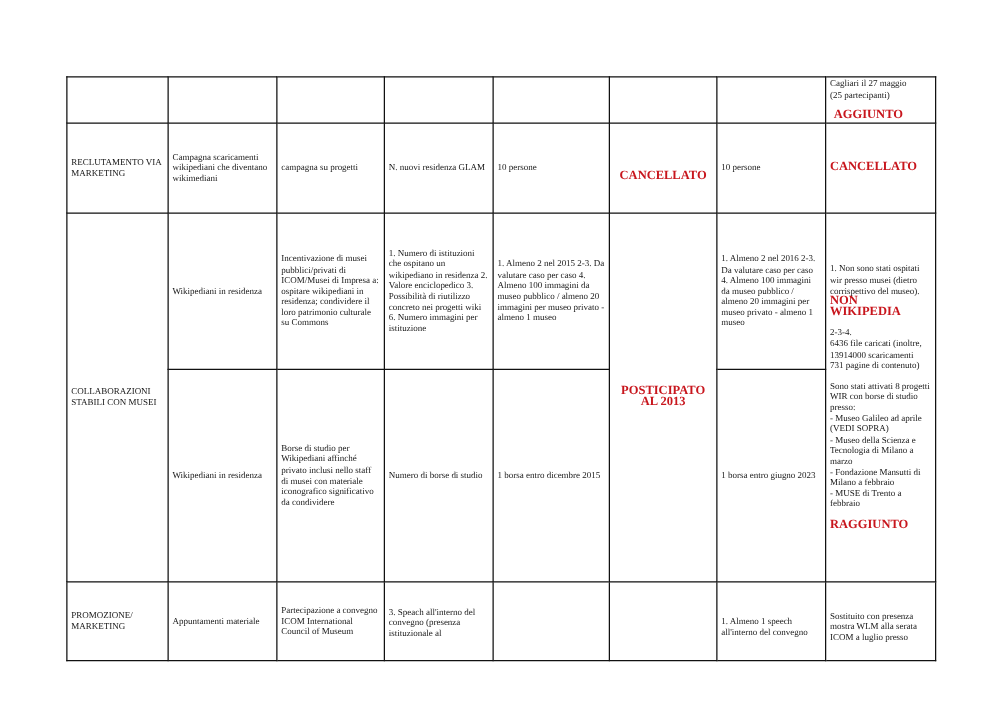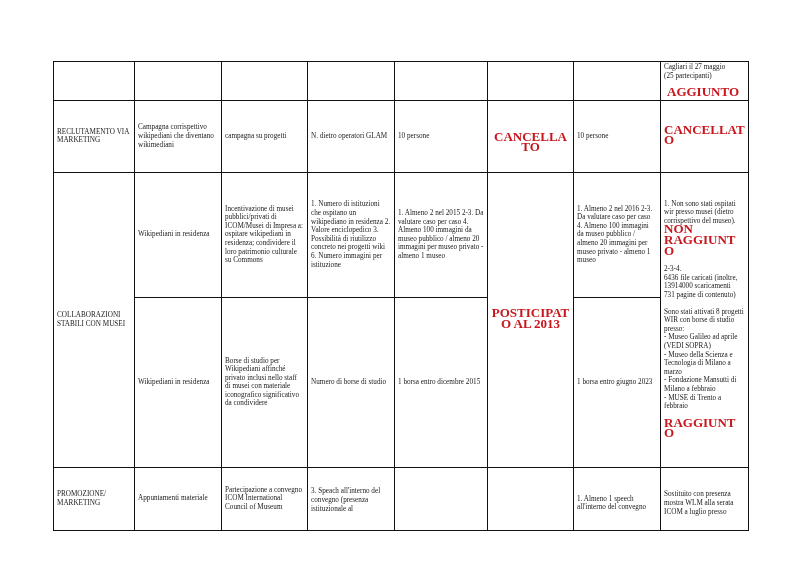--- a/index.html
+++ b/index.html
@@ -11,21 +11,21 @@
       width: 695px;
       font-family: Liberation Serif, serif;
     }
     table.doc td {
       border: 1.5px solid #111;
       font-size: 7.2px; line-height: 8.6px;
       padding: 1px 3px; vertical-align: middle;
       overflow: hidden; word-wrap: break-word;
     }
     td.top { vertical-align: top; }
-    .red { color: #c8161d; font-weight: bold; font-size: 13px; }
+    .red { color: #c8161d; font-weight: bold; font-size: 10px; }
     .center { text-align: center; }
     .pre { white-space: pre-line; }
     .gap { display: block; height: 8px; }
   </style>
 </head>
 <body>
 
 <table class="doc">
   <colgroup>
     <col style="width:81px">
@@ -50,23 +50,23 @@
     <td class="top">
       <span class="pre">Cagliari il 27 maggio
 (25 partecipanti)</span>
       <span class="gap"></span>
       <span class="red" style="padding-left:3px">AGGIUNTO</span>
     </td>
   </tr>
 
   <tr style="height:72px">
     <td>RECLUTAMENTO VIA MARKETING</td>
-    <td>Campagna corrispettivo wikipediani che diventano wikimediani</td>
+    <td>Campagna scaricamenti wikipediani che diventano wikimediani</td>
     <td>campagna su progetti</td>
-    <td>N. dietro operatori GLAM</td>
+    <td>N. nuovi residenza GLAM</td>
     <td>10 persone</td>
     <td class="center">
       <span class="red" style="position:relative;top:7px">CANCELLATO</span>
     </td>
     <td>10 persone</td>
     <td>
       <span class="red">CANCELLATO</span>
     </td>
   </tr>
 
@@ -75,21 +75,21 @@
     <td>Wikipediani in residenza</td>
     <td>Incentivazione di musei pubblici/privati di ICOM/Musei di Impresa a: ospitare wikipediani in residenza; condividere  il loro patrimonio culturale su Commons</td>
     <td>1. Numero di istituzioni che ospitano un wikipediano in residenza 2. Valore enciclopedico 3. Possibilità di riutilizzo concreto nei progetti wiki   6. Numero immagini per istituzione</td>
     <td>1. Almeno 2 nel 2015 2-3. Da valutare caso per caso  4. Almeno 100 immagini da museo pubblico / almeno 20 immagini per museo privato - almeno 1 museo</td>
     <td rowspan="2" class="center">
       <span class="red">POSTICIPATO AL 2013</span>
     </td>
     <td>1. Almeno 2 nel 2016                 2-3. Da valutare caso per caso   4. Almeno 100 immagini da museo pubblico / almeno 20 immagini per museo privato - almeno 1 museo</td>
     <td rowspan="2">
       <span>1. Non sono stati ospitati wir presso musei (dietro corrispettivo del museo).</span><br>
-      <span class="red">NON RAGGIUNTO</span>
+      <span class="red">NON WIKIPEDIA</span>
       <span class="gap"></span>
       <span class="pre">2-3-4.
 6436 file caricati (inoltre, 13914000 scaricamenti
 731 pagine di contenuto)</span>
       <span class="gap"></span>
       <span class="pre">Sono stati attivati 8 progetti WIR con borse di studio presso:
 - Museo Galileo ad aprile (VEDI SOPRA)
 - Museo della Scienza e Tecnologia di Milano a marzo
 - Fondazione Mansutti di Milano a febbraio
 - MUSE di Trento a febbraio</span>

